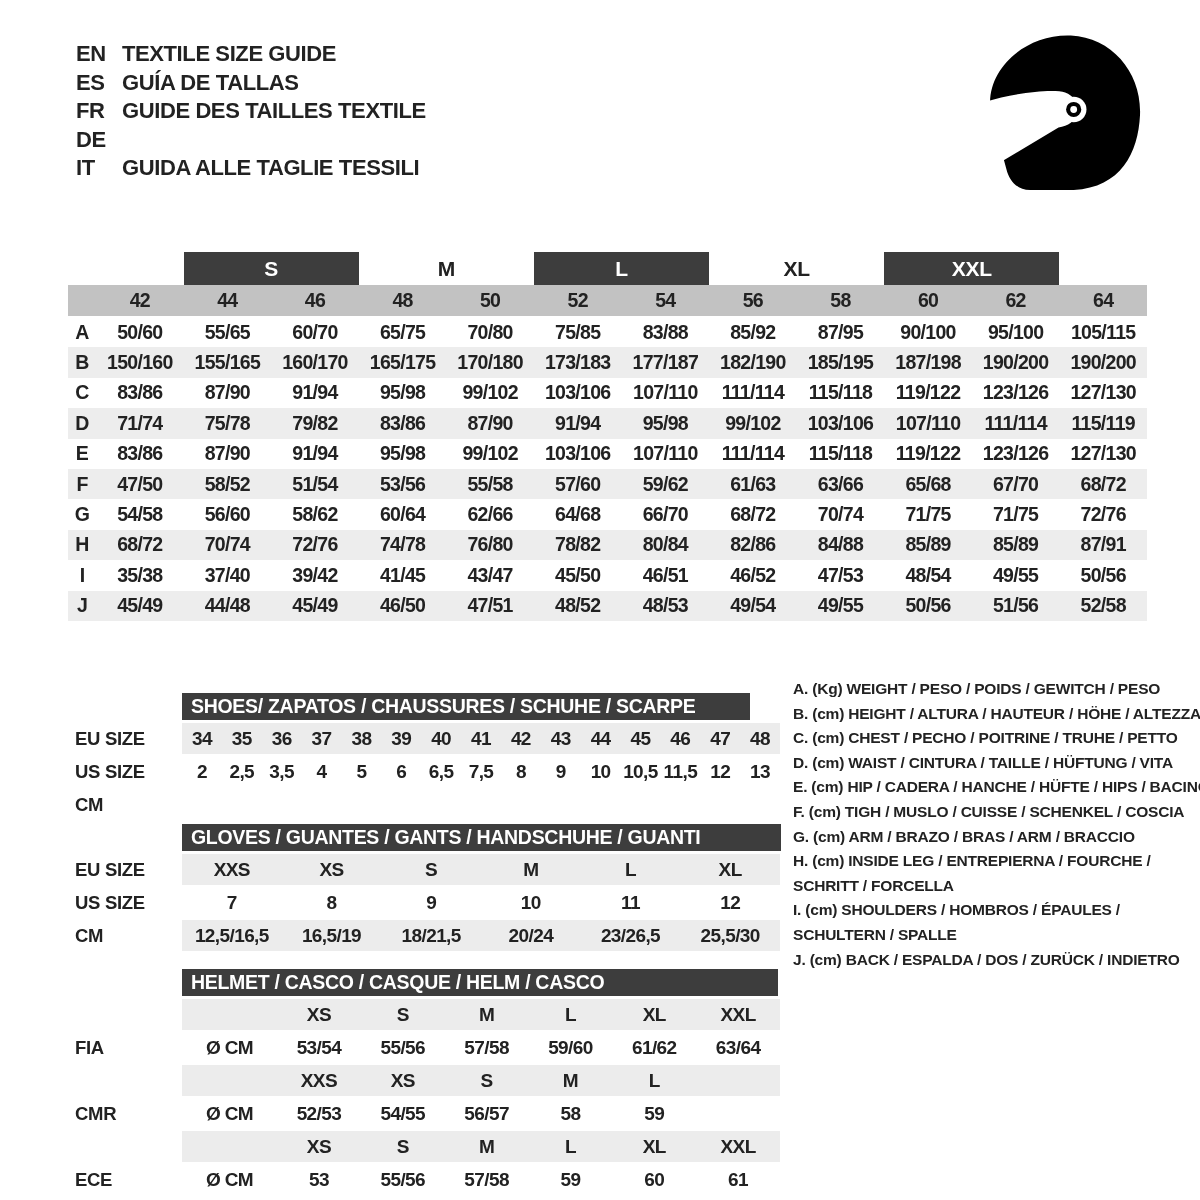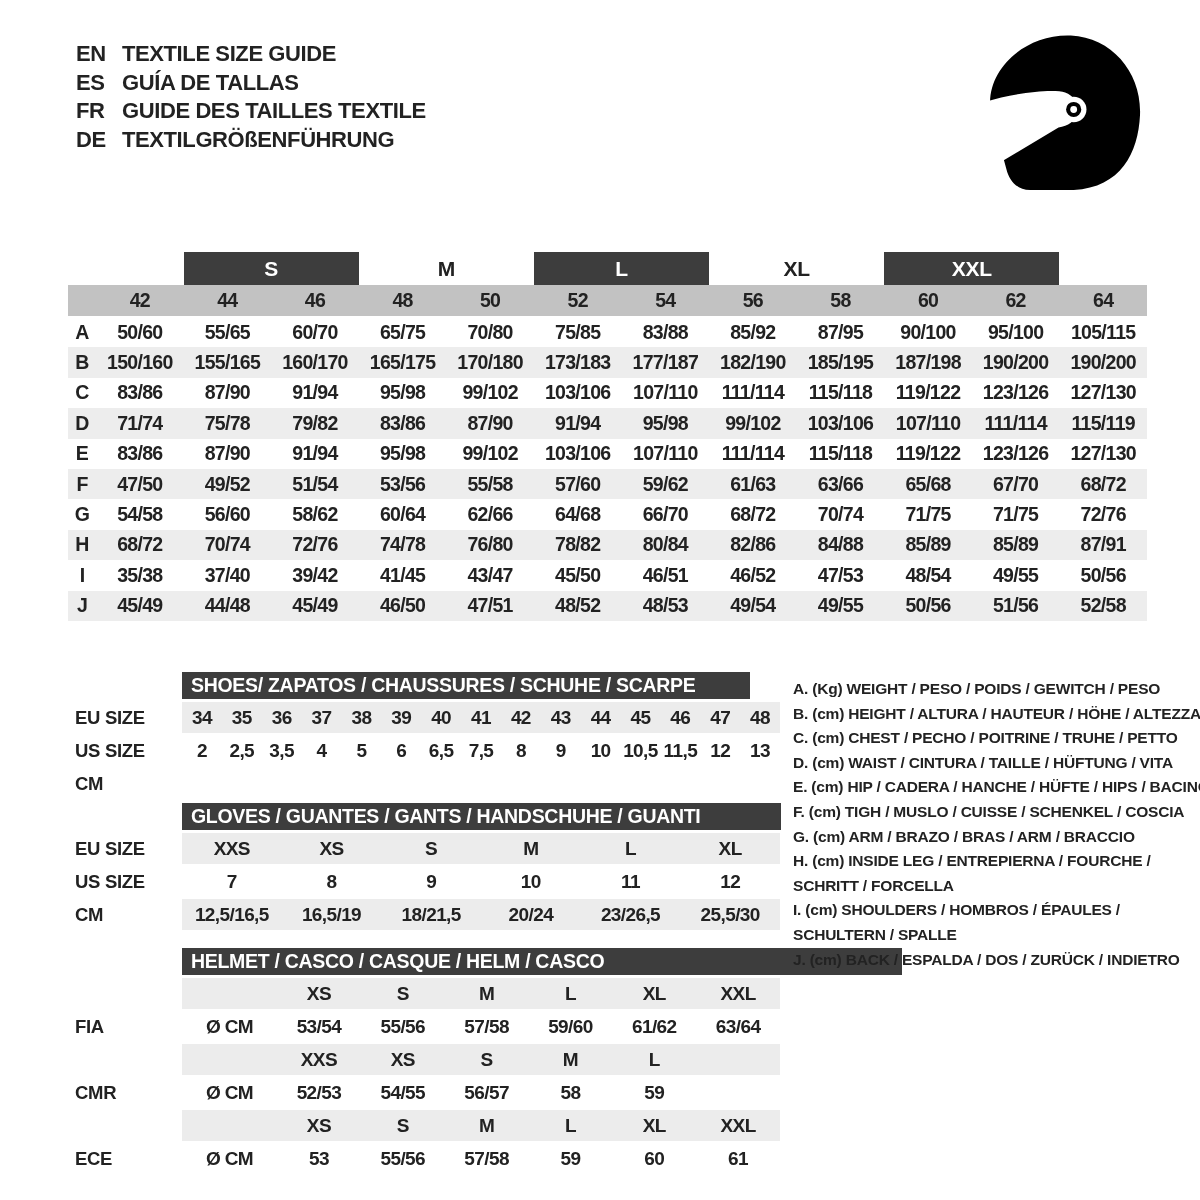--- a/index.html
+++ b/index.html
@@ -26,21 +26,21 @@
   .size-group { grid-column:span 2; display:flex; align-items:center; justify-content:center;
                 font-size:21px; letter-spacing:-0.3px; }
   .size-group.boxed { background:var(--darkbar); color:#ffffff; }
   .num-row { height:31px; background:var(--numband); margin-bottom:1px; }
   .cell { display:flex; align-items:center; justify-content:center;
           font-size:19.5px; letter-spacing:-0.7px; white-space:nowrap; }
   .data-row { height:30.4px; }
   .data-row.shaded { background:var(--stripe); }
 
   
-  .section { position:absolute; left:65px; width:720px; }
+  .section { position:absolute; left:65px; width:720px;margin-top:21px; }
   #shoes-section  { top:672px; }
   #gloves-section { top:803px; }
   #helmet-section { top:948px; }
   .sec-bar { margin-left:117px; height:27px; background:var(--darkbar); color:#ffffff;
              display:flex; align-items:center; padding-left:9px; font-size:19.5px;
              letter-spacing:-0.3px; margin-bottom:3px; box-sizing:border-box; white-space:nowrap; }
   .sec-row { display:grid; grid-template-columns:117px 598px; height:31px; margin-bottom:2px; }
   .sec-label { display:flex; align-items:center; font-size:18.5px; letter-spacing:-0.3px; padding-left:10px;text-align:right; }
   .sec-band { display:grid; }
   .sec-band.shaded { background:var(--stripe2); }
@@ -67,21 +67,24 @@
       <div class="lang-row">
         <div class="lang-code">ES</div>
         <div class="lang-label">GUÍA DE TALLAS</div>
       </div>
       <div class="lang-row">
         <div class="lang-code">FR</div>
         <div class="lang-label">GUIDE DES TAILLES TEXTILE</div>
       </div>
       <div class="lang-row">
         <div class="lang-code">DE</div>
-        <div class="lang-label">TEXTILGRÖßENFÜHRUNG</div>
+      </div>
+      <div class="lang-row">
+        <div class="lang-code">IT</div>
+        <div class="lang-label">GUIDA ALLE TAGLIE TESSILI</div>
       </div>
     </div>
 
   <div class="helmet-wrap">
     <svg viewBox="0 0 200 190">
       <path d="M 103,8 C 147,10 178,48 176,92 C 174,132 156,168 106,171 L 60,171
                C 46,171 38,161 35,149 L 19,90 C 10,48 52,6 103,8 Z" fill="#000000"></path>
       <path d="M 12,78 C 45,68 84,64 97,68 C 107,72 112,80 110,89
                C 108,98 100,104 90,105 L 30,141 L 11,129 Z" fill="#ffffff"></path>
       <circle cx="106" cy="86" r="13.5" fill="#ffffff"></circle>
@@ -185,21 +188,21 @@
         <div class="cell">107/110</div>
         <div class="cell">111/114</div>
         <div class="cell">115/118</div>
         <div class="cell">119/122</div>
         <div class="cell">123/126</div>
         <div class="cell">127/130</div>
       </div>
       <div class="grid13 data-row shaded">
         <div class="cell row-label">F</div>
         <div class="cell">47/50</div>
-        <div class="cell">49/52</div>
+        <div class="cell">58/52</div>
         <div class="cell">51/54</div>
         <div class="cell">53/56</div>
         <div class="cell">55/58</div>
         <div class="cell">57/60</div>
         <div class="cell">59/62</div>
         <div class="cell">61/63</div>
         <div class="cell">63/66</div>
         <div class="cell">65/68</div>
         <div class="cell">67/70</div>
         <div class="cell">68/72</div>
@@ -342,21 +345,21 @@
           <div class="cell sec-cell">12,5/16,5</div>
           <div class="cell sec-cell">16,5/19</div>
           <div class="cell sec-cell">18/21,5</div>
           <div class="cell sec-cell">20/24</div>
           <div class="cell sec-cell">23/26,5</div>
           <div class="cell sec-cell">25,5/30</div>
         </div>
       </div>
     </div>
   <div class="section" id="helmet-section">
-      <div class="sec-bar" style="width: 720px;">HELMET / CASCO / CASQUE / HELM / CASCO</div>
+      <div class="sec-bar" style="width: 596px;">HELMET / CASCO / CASQUE / HELM / CASCO</div>
       <div class="sec-row">
         <div class="sec-label"></div>
         <div class="sec-band grid-helmet shaded">
           <div class="cell sec-cell"></div>
           <div class="cell sec-cell">XS</div>
           <div class="cell sec-cell">S</div>
           <div class="cell sec-cell">M</div>
           <div class="cell sec-cell">L</div>
           <div class="cell sec-cell">XL</div>
           <div class="cell sec-cell">XXL</div>

